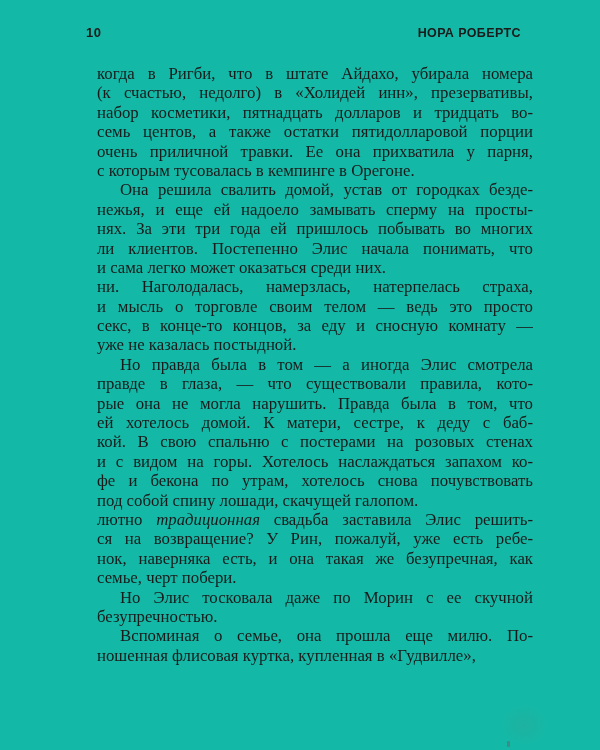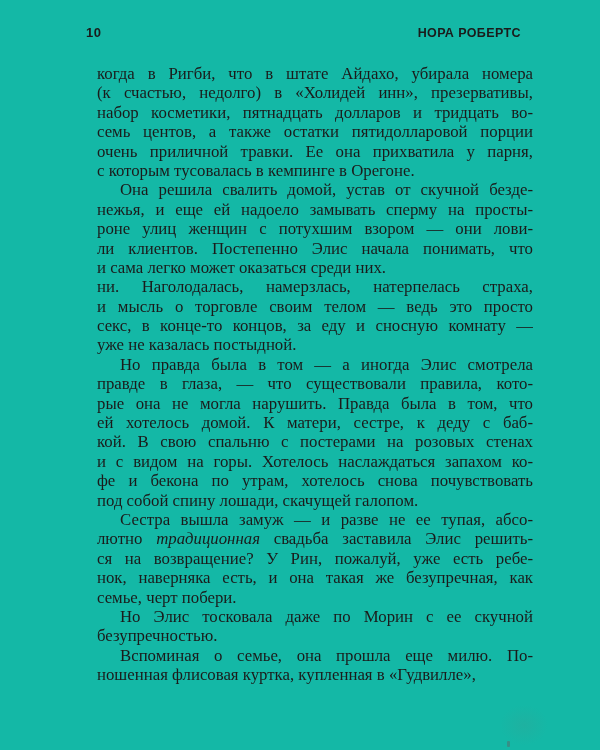--- a/index.html
+++ b/index.html
@@ -72,44 +72,43 @@
   <div class="body-column">
       <div class="paragraph">
         <div class="line">когда в Ригби, что в штате Айдахо, убирала номера</div>
         <div class="line">(к счастью, недолго) в «Холидей инн», презервативы,</div>
         <div class="line">набор косметики, пятнадцать долларов и тридцать во-</div>
         <div class="line">семь центов, а также остатки пятидолларовой порции</div>
         <div class="line">очень приличной травки. Ее она прихватила у парня,</div>
         <div class="line last">с которым тусовалась в кемпинге в Орегоне.</div>
       </div>
       <div class="paragraph">
-        <div class="line indent">Она решила свалить домой, устав от скучной безде-</div>
+        <div class="line indent">Она решила свалить домой, устав от городках безде-</div>
         <div class="line">нежья, и еще ей надоело замывать сперму на просты-</div>
-        <div class="line">роне улиц женщин с потухшим взором — они лови-</div>
+        <div class="line">нях. За эти три года ей пришлось побывать во многих</div>
         <div class="line">ли клиентов. Постепенно Элис начала понимать, что</div>
         <div class="line last">и сама легко может оказаться среди них.</div>
       </div>
       <div class="paragraph">
         <div class="line">ни. Наголодалась, намерзлась, натерпелась страха,</div>
         <div class="line">и мысль о торговле своим телом — ведь это просто</div>
         <div class="line">секс, в конце-то концов, за еду и сносную комнату —</div>
         <div class="line last">уже не казалась постыдной.</div>
       </div>
       <div class="paragraph">
         <div class="line indent">Но правда была в том — а иногда Элис смотрела</div>
         <div class="line">правде в глаза, — что существовали правила, кото-</div>
         <div class="line">рые она не могла нарушить. Правда была в том, что</div>
         <div class="line">ей хотелось домой. К матери, сестре, к деду с баб-</div>
         <div class="line">кой. В свою спальню с постерами на розовых стенах</div>
         <div class="line">и с видом на горы. Хотелось наслаждаться запахом ко-</div>
         <div class="line">фе и бекона по утрам, хотелось снова почувствовать</div>
         <div class="line last">под собой спину лошади, скачущей галопом.</div>
       </div>
       <div class="paragraph">
-        <div class="line indent">Сестра вышла замуж — и разве не ее тупая, абсо-</div>
         <div class="line"><span>лютно </span><span class="italic">традиционная</span><span> свадьба заставила Элис решить-</span></div>
         <div class="line">ся на возвращение? У Рин, пожалуй, уже есть ребе-</div>
         <div class="line">нок, наверняка есть, и она такая же безупречная, как</div>
         <div class="line last">семье, черт побери.</div>
       </div>
       <div class="paragraph">
         <div class="line indent">Но Элис тосковала даже по Морин с ее скучной</div>
         <div class="line last">безупречностью.</div>
       </div>
       <div class="paragraph">

